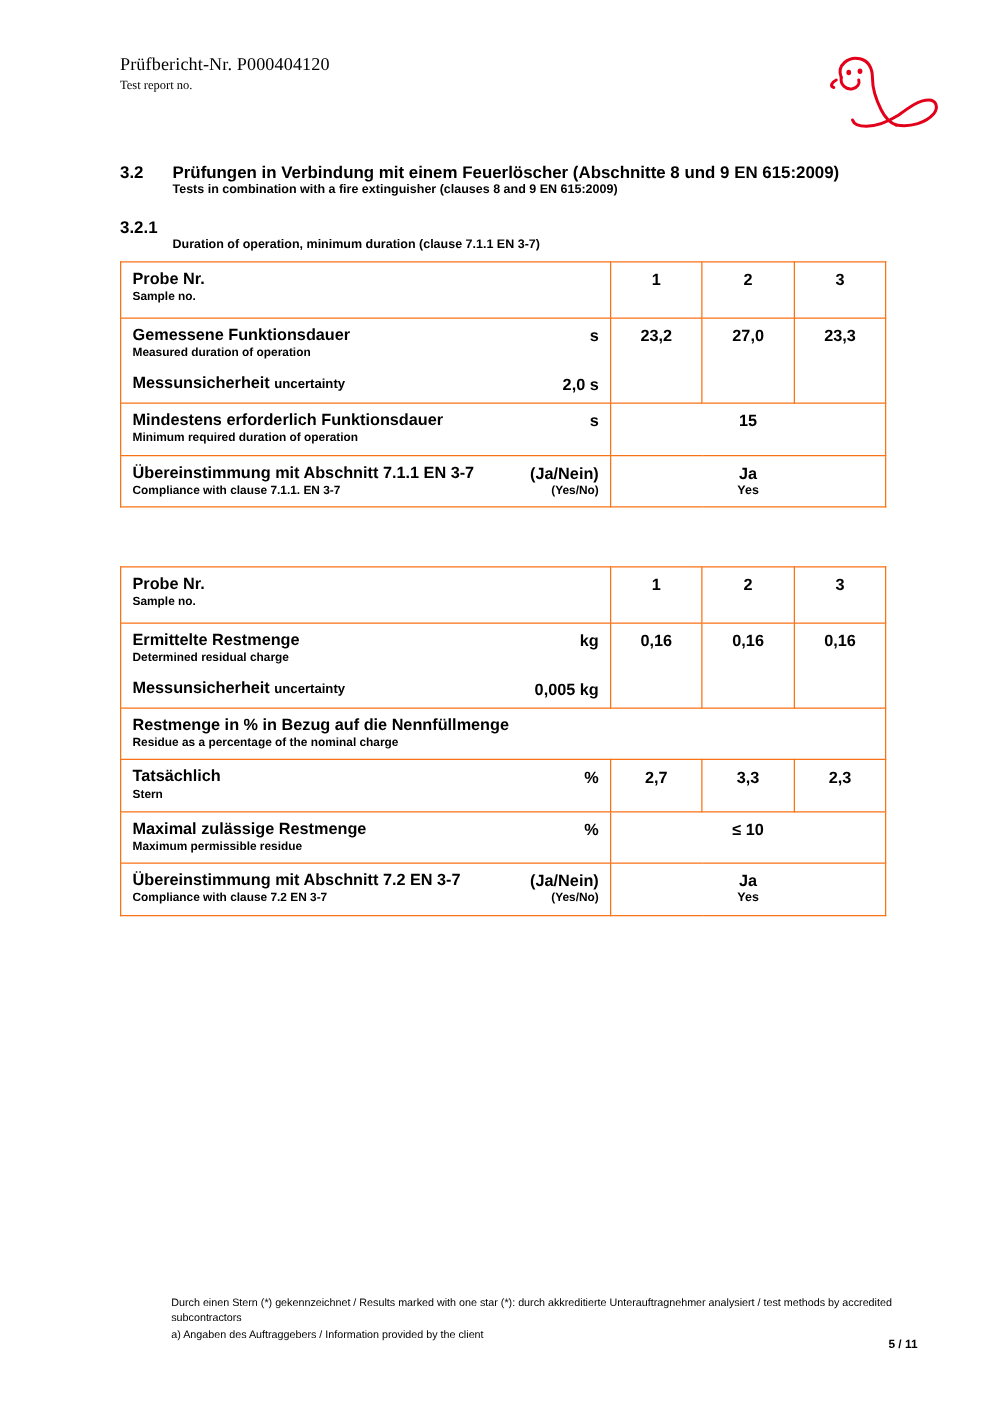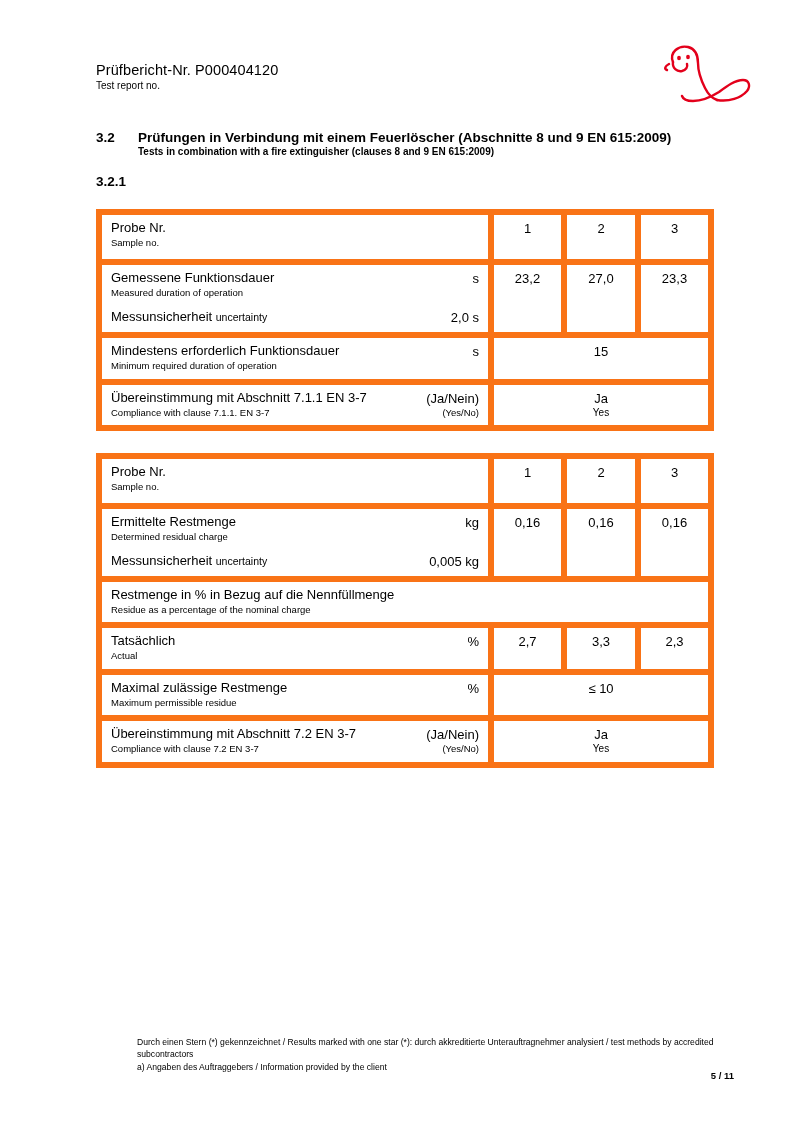--- a/index.html
+++ b/index.html
@@ -20,21 +20,22 @@
     position: absolute;
     left: 0; top: 0;
     width: 800px;
     height: 1132px;
   }
 
   
   .report-header {
     position: absolute;
     left: 96px;
-    top: 62px;
+    top: 44px;
+    font-family: Liberation Serif, serif;
   }
   .report-header .line1 {
     font-size: 14.5px;
     letter-spacing: 0.1px;
     white-space: nowrap;
   }
   .report-header .line2 {
     font-size: 10px;
     margin-top: 2px;
     white-space: nowrap;
@@ -87,23 +88,24 @@
     position: absolute;
     left: 96px;
     width: 612px;
     border-collapse: collapse;
     table-layout: fixed;
   }
   #table-1 { top: 209px; }
   #table-2 { top: 453px; }
 
   table.rep td {
-    border: 6px solid #f97316;
+    border: 1px solid #f97316;
     padding: 0;
     vertical-align: top;
+    font-weight: bold;
   }
 
   .cell-pad {
     padding: 6px 9px 7px 9px;
   }
 
   .lbl-de {
     font-size: 13px;
     line-height: 1.12;
   }
@@ -198,20 +200,21 @@
       <span class="sec-num">3.2</span>
       <span class="sec-de">Prüfungen in Verbindung mit einem Feuerlöscher (Abschnitte 8 und 9 EN 615:2009)</span>
     </div>
     <div class="sec-en">Tests in combination with a fire extinguisher (clauses 8 and 9 EN 615:2009)</div>
   </div>
 
   <div class="section" id="sec-321">
     <div class="sec-row">
       <span class="sec-num">3.2.1</span>
     </div>
+    <div class="sec-en">Duration of operation, minimum duration (clause 7.1.1 EN 3-7)</div>
   </div>
 
   <table class="rep" id="table-1">
     <colgroup>
       <col style="width:392px">
       <col style="width:73px">
       <col style="width:74px">
       <col style="width:73px">
     </colgroup>
     <tbody>
@@ -361,21 +364,21 @@
         </td>
       </tr>
 
       <tr>
         <td style="height:40px">
           <div class="cell-pad">
             <div class="lblrow">
               <span class="lbl-de">Tatsächlich</span>
               <span class="unit">%</span>
             </div>
-            <div class="lbl-en">Actual</div>
+            <div class="lbl-en">Stern</div>
           </div>
         </td>
         <td>
           <div class="val">2,7</div>
         </td>
         <td>
           <div class="val">3,3</div>
         </td>
         <td>
           <div class="val">2,3</div>

